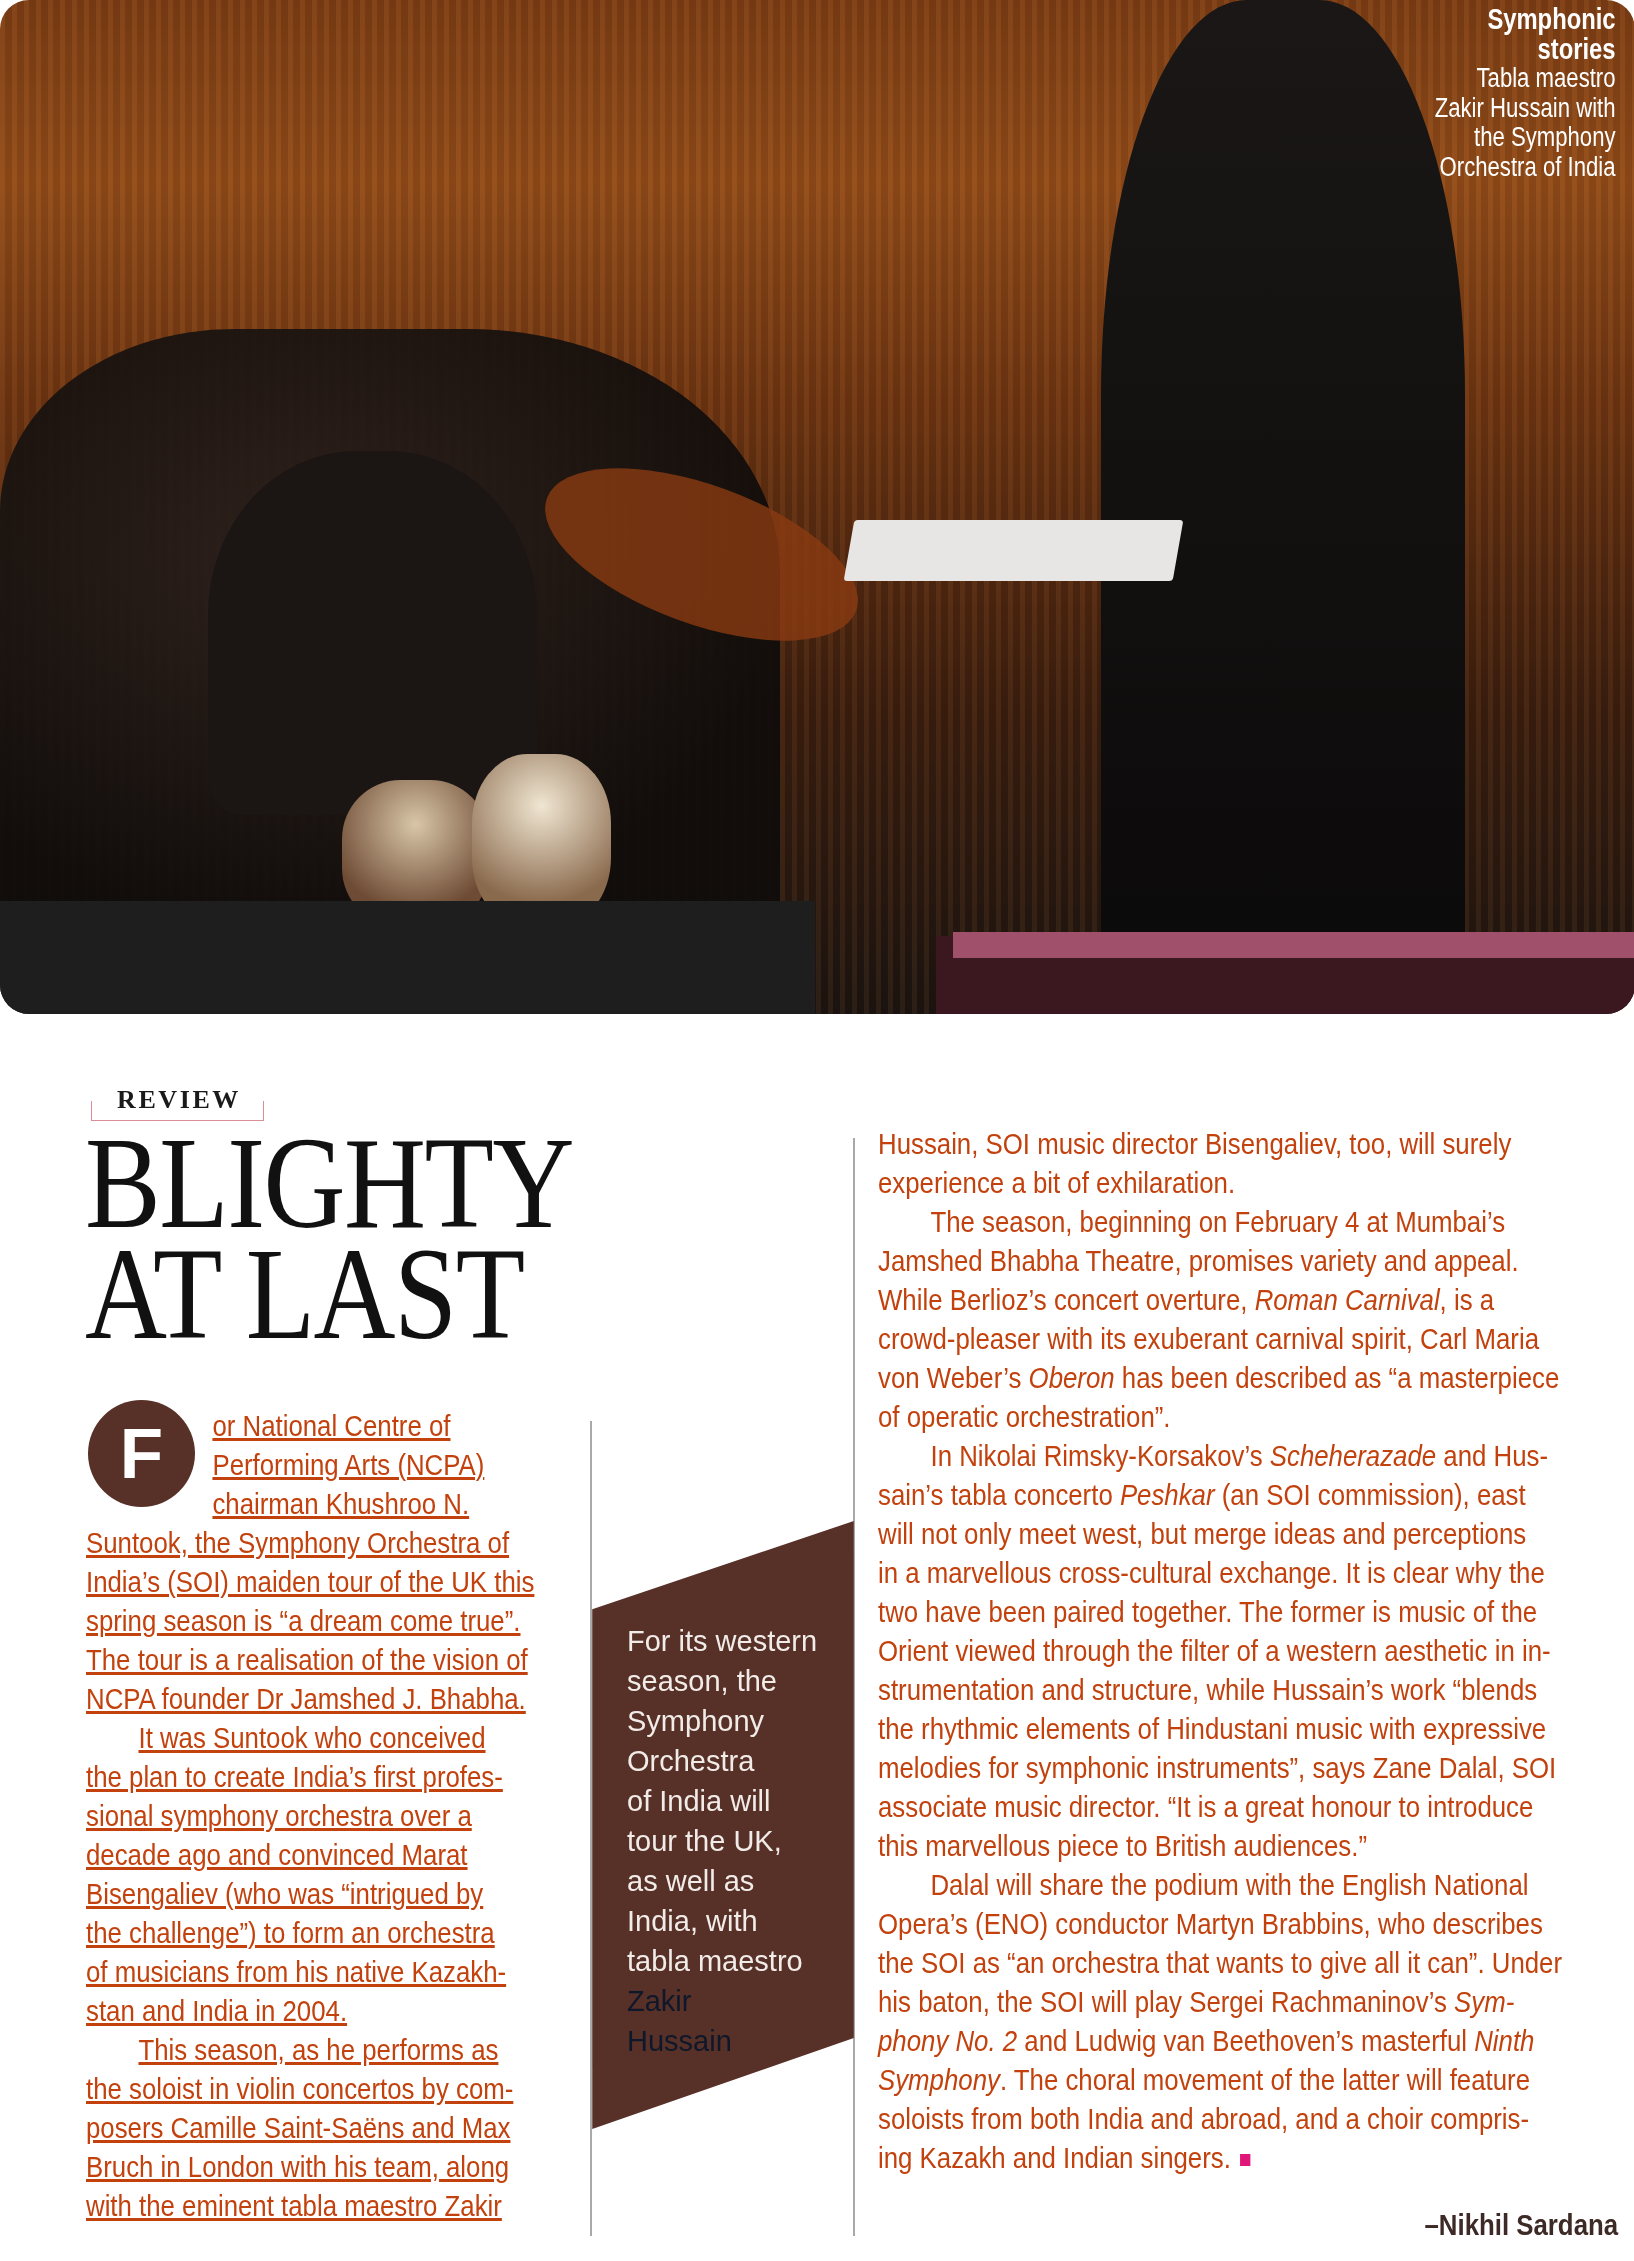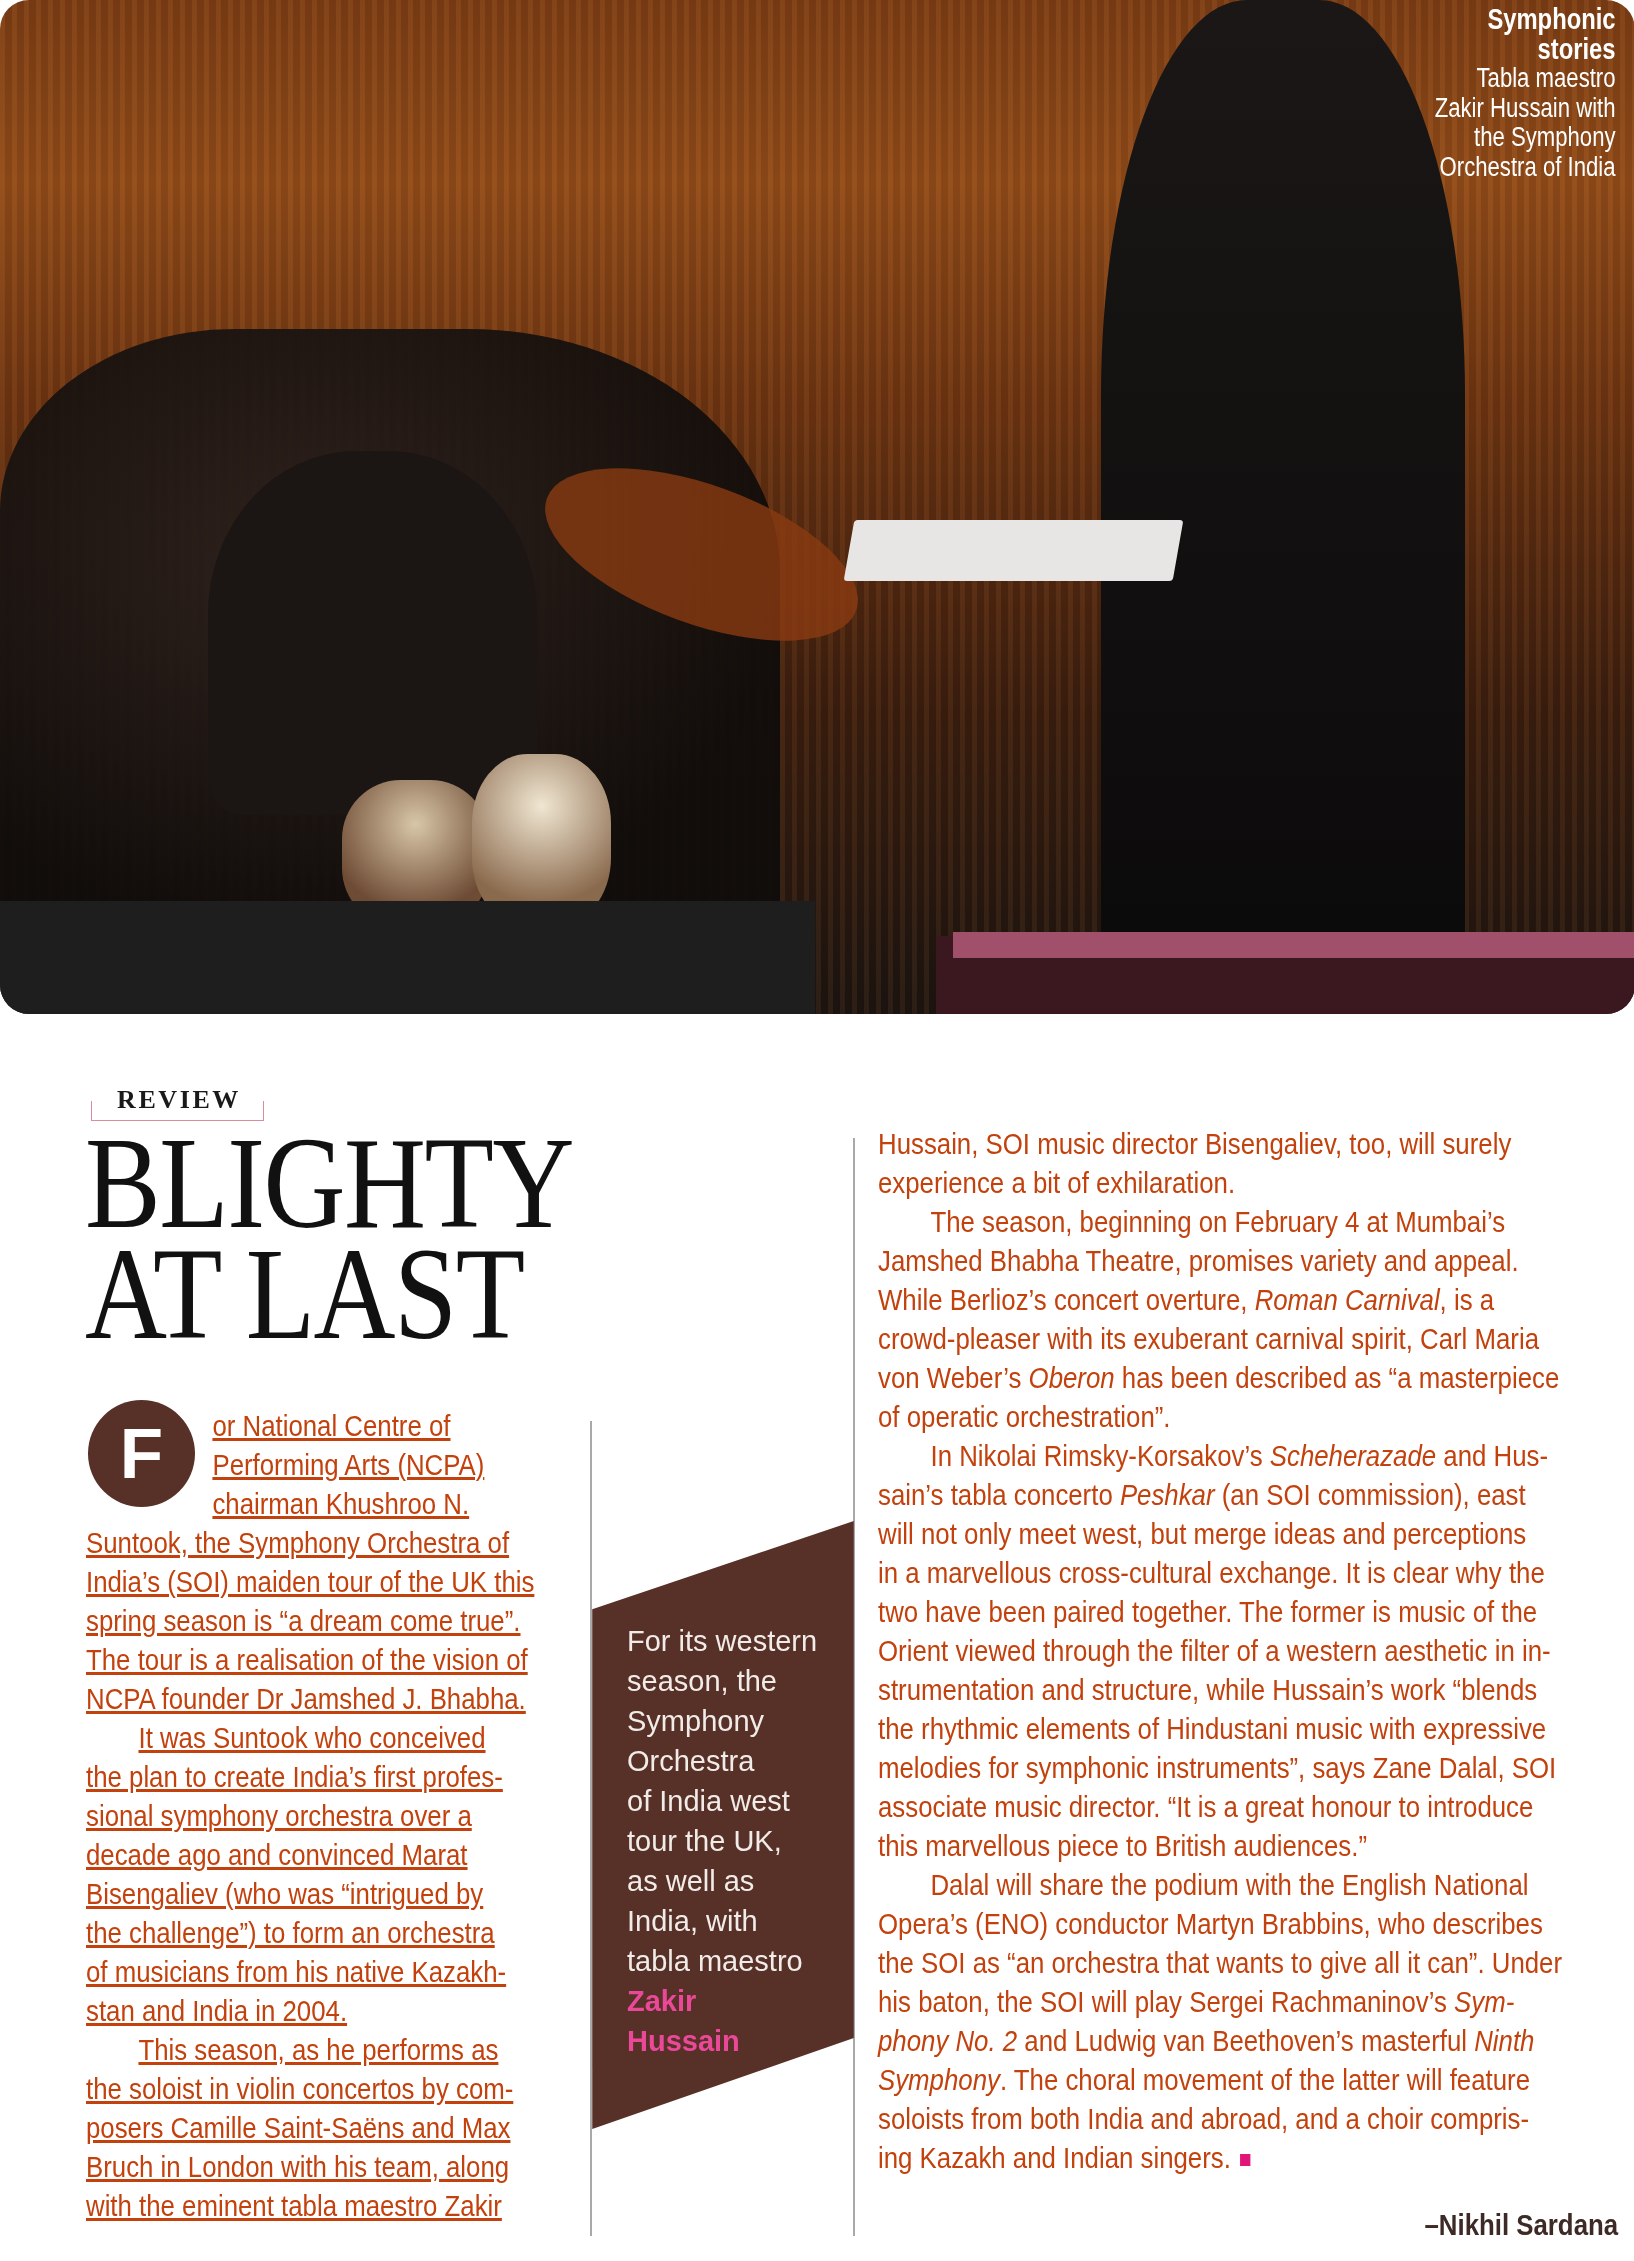--- a/index.html
+++ b/index.html
@@ -18,21 +18,21 @@
   .headline{position:absolute;left:85px;top:1127px;font-family:"Liberation Serif",serif;font-size:132px;line-height:111px;color:#111;transform-origin:left top;transform:scaleX(0.86);letter-spacing:-1.7px;white-space:nowrap;}
   .dropcap{position:absolute;left:88px;top:1400px;width:107px;height:107px;border-radius:50%;background:#573128;color:#fff;font-family:"Liberation Sans",sans-serif;font-weight:bold;font-size:71px;line-height:107px;text-align:center;}
   .col{position:absolute;font-size:30px;line-height:39px;color:#c2410c;}
   .line{display:block;white-space:nowrap;transform-origin:left top;transform:scaleX(0.86);height:39px;}
   .line.ind{text-indent:61px;}
   .col em{font-style:italic;}
   .divider{position:absolute;width:1.7px;background:#a9a9a9;}
   .pq{position:absolute;left:592px;top:1521px;width:262px;height:608px;}
   .pq svg{position:absolute;left:0;top:0;}
   .pq .txt{position:absolute;left:35px;top:100px;color:#f2ece9;font-size:29px;line-height:40px;}
-  .pq .txt b{color:#ec4899;font-weight:bold;text-align:right;}
+  .pq .txt b{color:#0f172a;font-weight:normal;text-align:right;}
   .endmark{display:inline-block;width:12px;height:12px;background:#e0167a;margin-left:10.4px;vertical-align:middle;}
   .byline{position:absolute;right:17.3px;top:2208px;font-size:30px;font-weight:bold;color:#3d2a26;transform-origin:right top;transform:scaleX(0.86);white-space:nowrap;}
 </style>
 </head>
 <body>
 
 <div class="photo">
   <div class="wood"></div>
 
   <div class="shape" style="left:0;top:329px;width:780px;height:607px;background:radial-gradient(ellipse at 40% 40%,#2b211d,#0f0c0b 70%);border-radius:30% 40% 0 0;opacity:.92"></div>
@@ -97,21 +97,21 @@
 
 <div class="pq">
   <svg width="262" height="608" viewBox="0 0 302 702">
     <polygon points="0,102 302,0 302,597 0,702" fill="#573128"></polygon>
   </svg>
   <div class="txt" id="pqtxt">
       <div>For its western</div>
       <div>season, the</div>
       <div>Symphony</div>
       <div>Orchestra</div>
-      <div>of India west</div>
+      <div>of India will</div>
       <div>tour the UK,</div>
       <div>as well as</div>
       <div>India, with</div>
       <div>tabla maestro</div>
       <div><b>Zakir</b></div>
       <div><b>Hussain</b></div>
     </div>
 </div>
 
 <div class="col" id="col2" style="left:878px;top:1124px;width:745px;">

